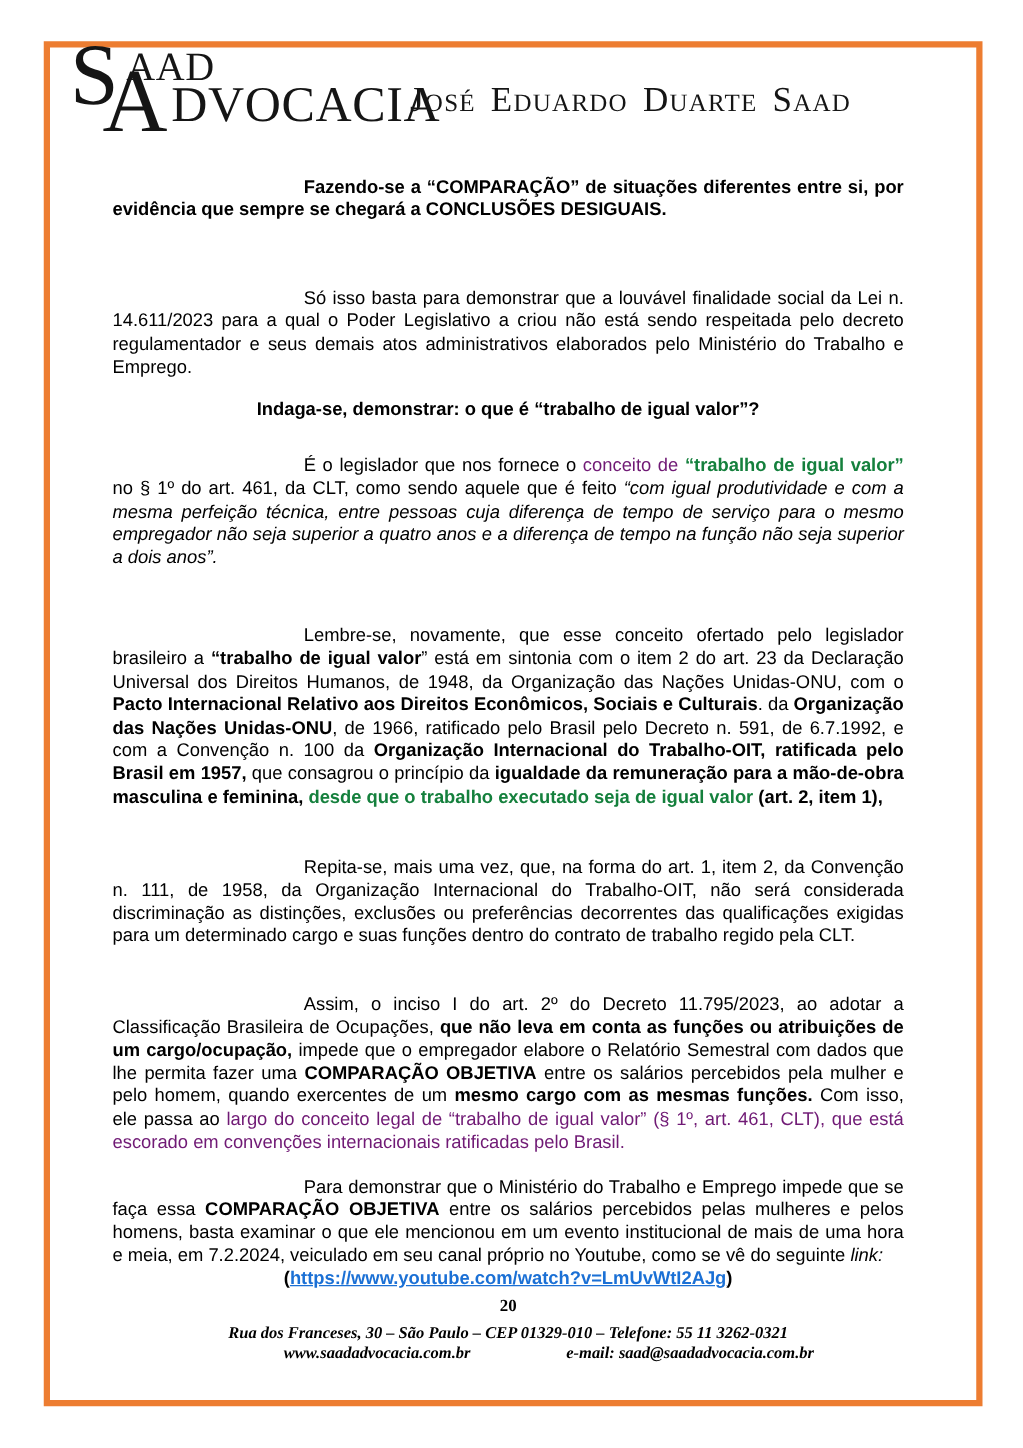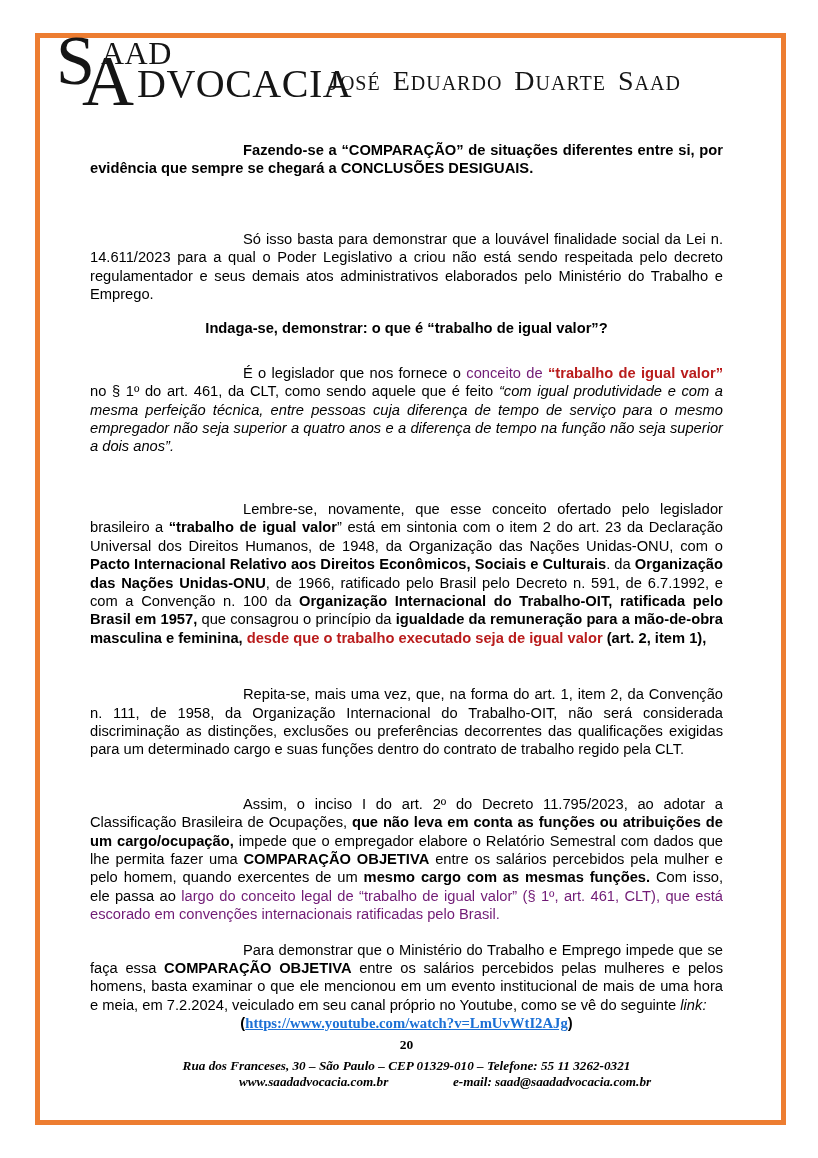--- a/index.html
+++ b/index.html
@@ -41,38 +41,38 @@
   .mb-d { margin-bottom: 44px; }
   .mb-e { margin-bottom: 38px; }
   .mb-f { margin-bottom: 36px; }
   .mb-g { margin-bottom: 17px; }
   .mb-h { margin-bottom: 0; }
   
   .r-normal  { }
   .r-bold    { font-weight: bold; }
   .r-italic  { font-style: italic; }
   .r-red     { color: #701a75; }
-  .r-redbold { color: #b91c1c; font-weight: bold; }
+  .r-redbold { color: #15803d; font-weight: bold; }
   
   .link-line { text-align: center; font-weight: bold; margin-top: 0; }
-  .link-line a { color: #1B70D5; text-decoration: underline; font-weight: bold; font-family: Liberation Serif, serif; }
+  .link-line a { color: #1B70D5; text-decoration: underline; font-weight: bold; }
   
   .page-number {
     text-align: center; margin-top: 3px;
     font-family: "Liberation Serif", serif; font-weight: bold; font-size: 13.5px;
   }
   
   .footer {
     margin-top: 4px;
     font-family: "Liberation Serif", serif;
     font-weight: bold; font-style: italic; font-size: 13.2px; line-height: 15.5px;
   }
   .footer-line1 { text-align: center; }
   .footer-line2 { position: relative; height: 16px; }
-  .footer-website { position: absolute; left: 149px; }
+  .footer-website { position: absolute; left: 137px; }
   .footer-email   { position: absolute; left: 363px; }
 </style>
 </head>
 <body>
 
 <div class="frame"></div>
 
 <header class="logo">
   <span class="logo-s">S</span>
   <span class="logo-aad">AAD</span>

